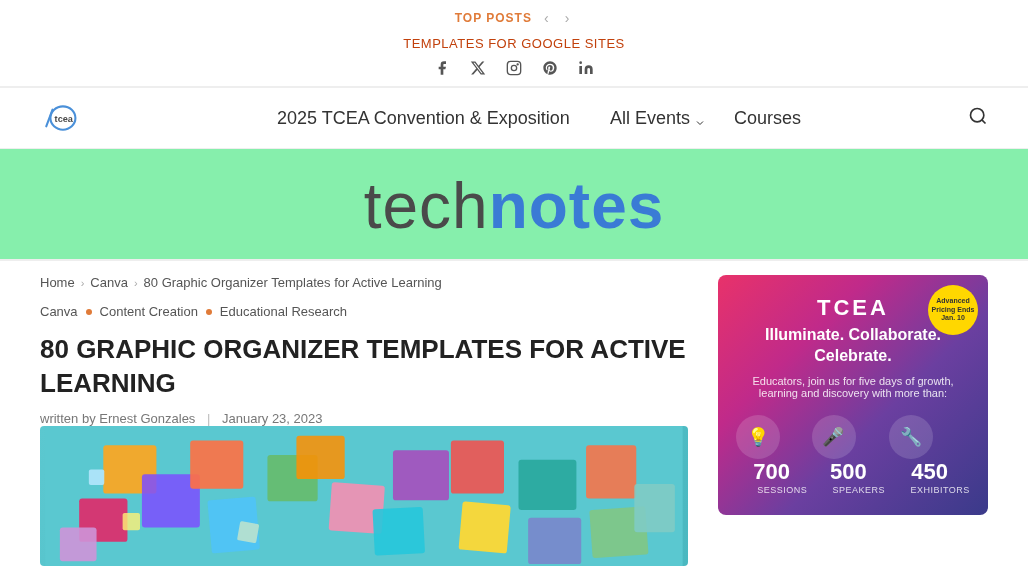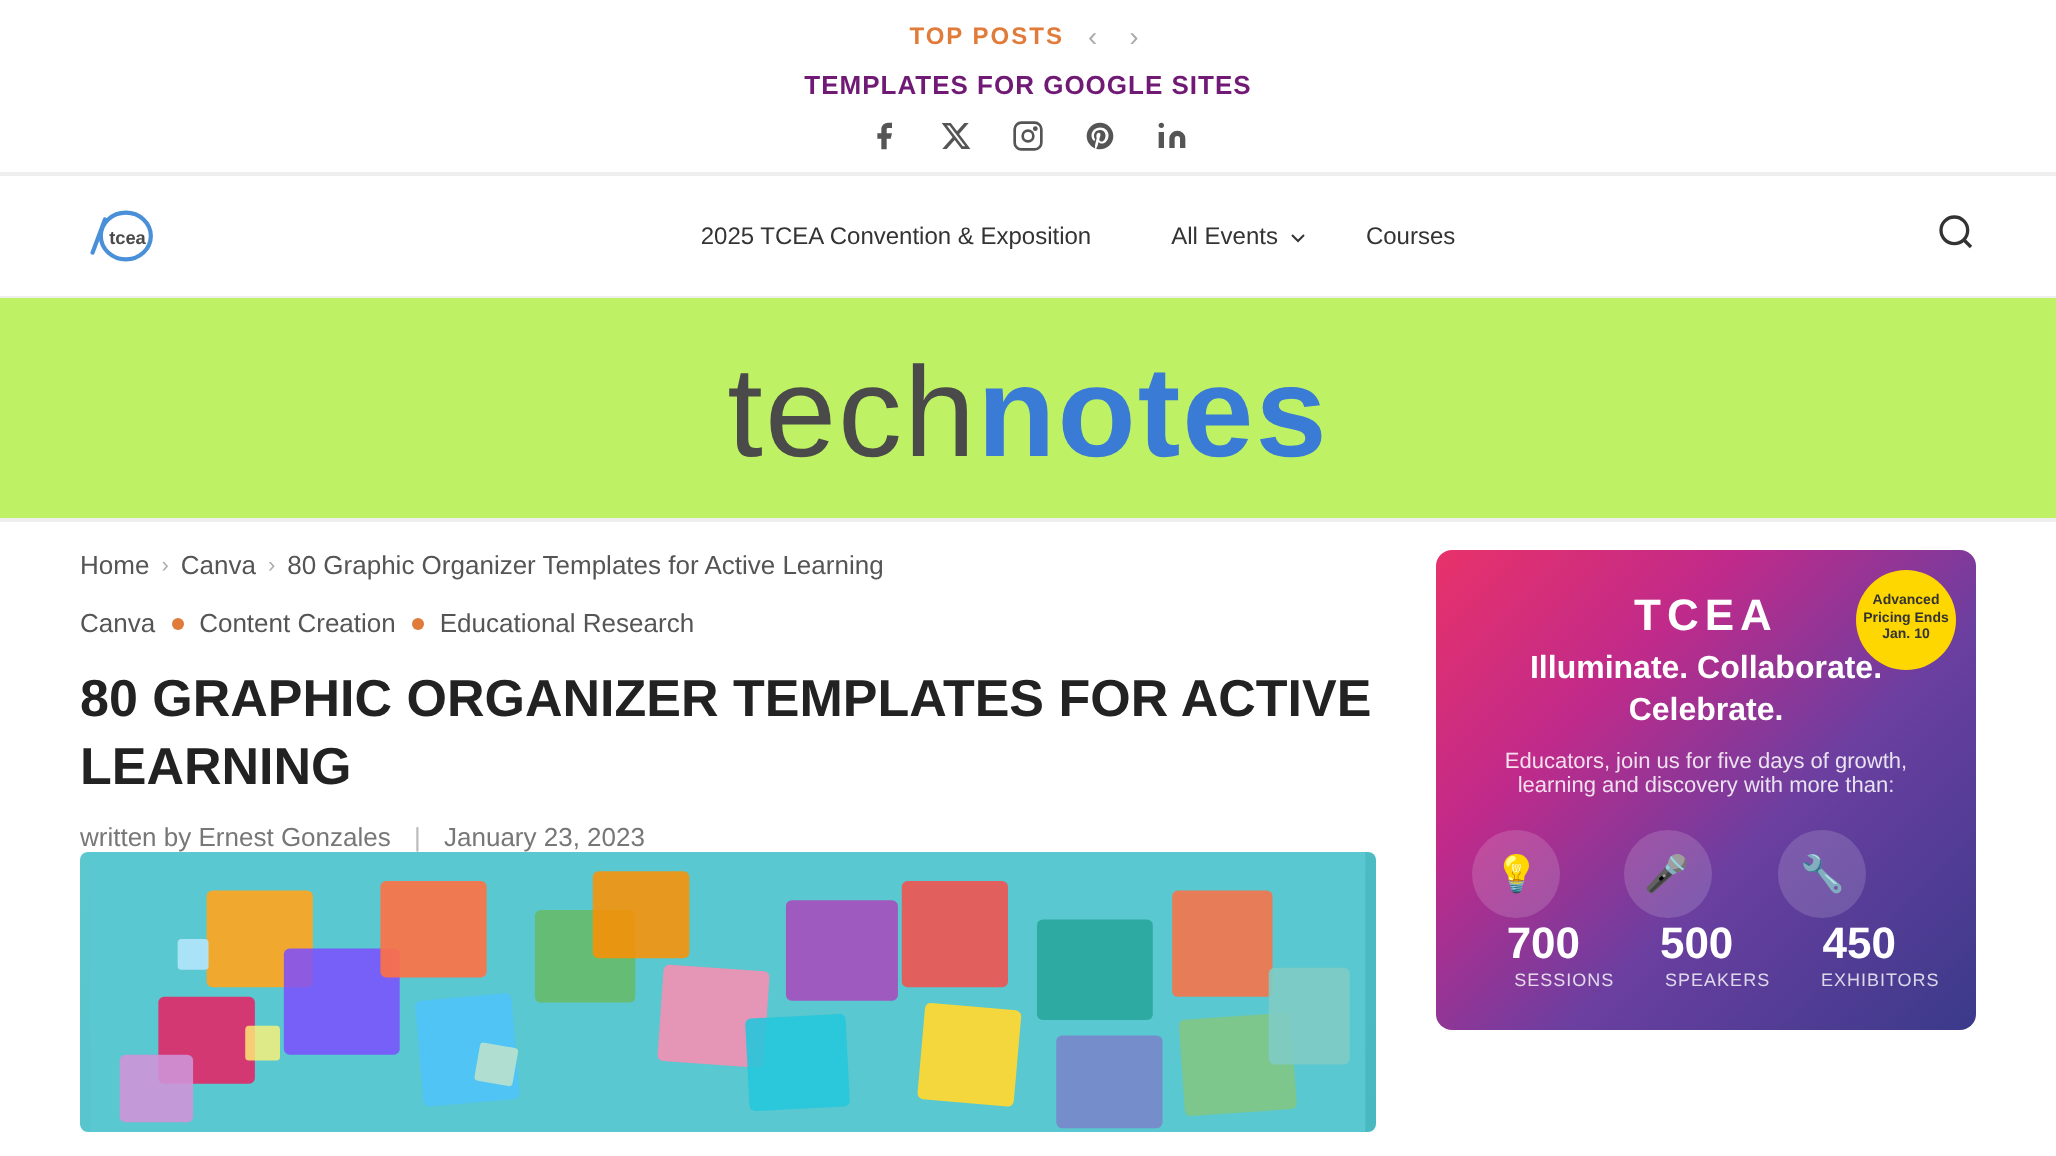--- a/index.html
+++ b/index.html
@@ -27,24 +27,24 @@
     }
     .nav-arrow {
       cursor: pointer;
       color: #aaa;
       font-size: 14px;
       background: none;
       border: none;
       padding: 2px 4px;
     }
     .top-posts-link {
-      color: #701a75;
+      color: #c2410c;
       font-size: 13px;
       text-decoration: none;
-      font-weight: 700;
+      font-weight: 400;
       letter-spacing: 0.5px;
     }
     .social-icons-row {
       display: flex;
       justify-content: center;
       gap: 16px;
       margin-top: 6px;
     }
     .social-icon {
       color: #555;
@@ -79,40 +79,40 @@
     }
     .nav-links {
       display: flex;
       align-items: center;
       gap: 28px;
       flex: 1;
       justify-content: center;
     }
     .nav-link {
       color: #333;
-      font-size: 12px;
+      font-size: 18px;
       text-decoration: none;
       cursor: pointer;
       font-weight: 500;
     }
     .nav-link-dropdown {
       display: flex;
       align-items: flex-end;
       gap: 4px;
       margin-left: 12px;
     }
     .search-icon-nav {
       color: #333;
       font-size: 18px;
       cursor: pointer;
     }
 
     
     .technotes-banner {
-      background: #bef264;
+      background: #86efac;
       display: flex;
       justify-content: center;
       align-items: center;
       padding: 20px 0 16px;
       border-bottom: 1px solid #eee;
     }
     .technotes-title {
       font-size: 64px;
       font-weight: 300;
       letter-spacing: 1px;

